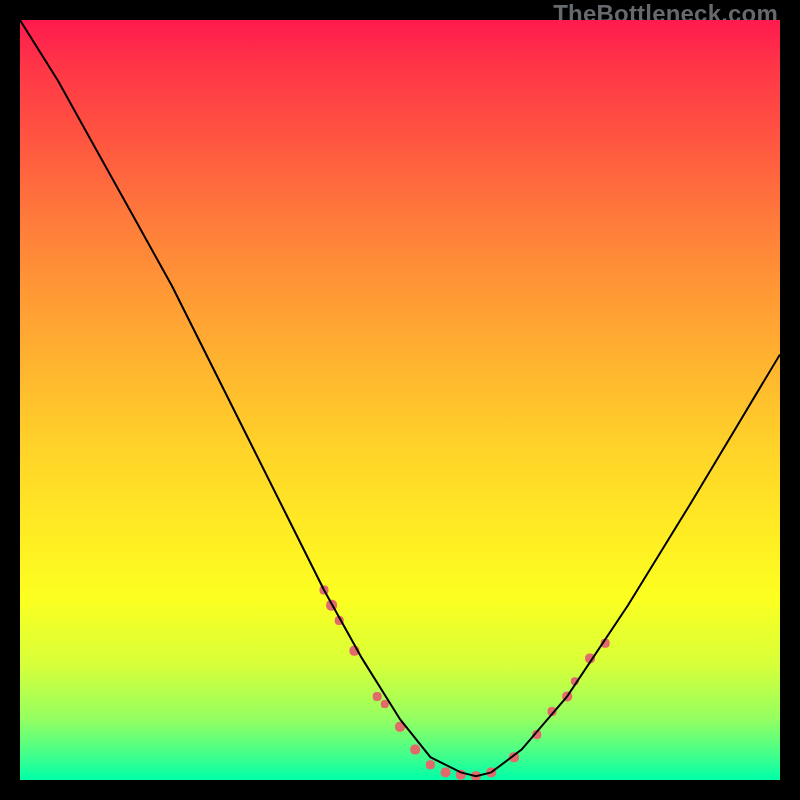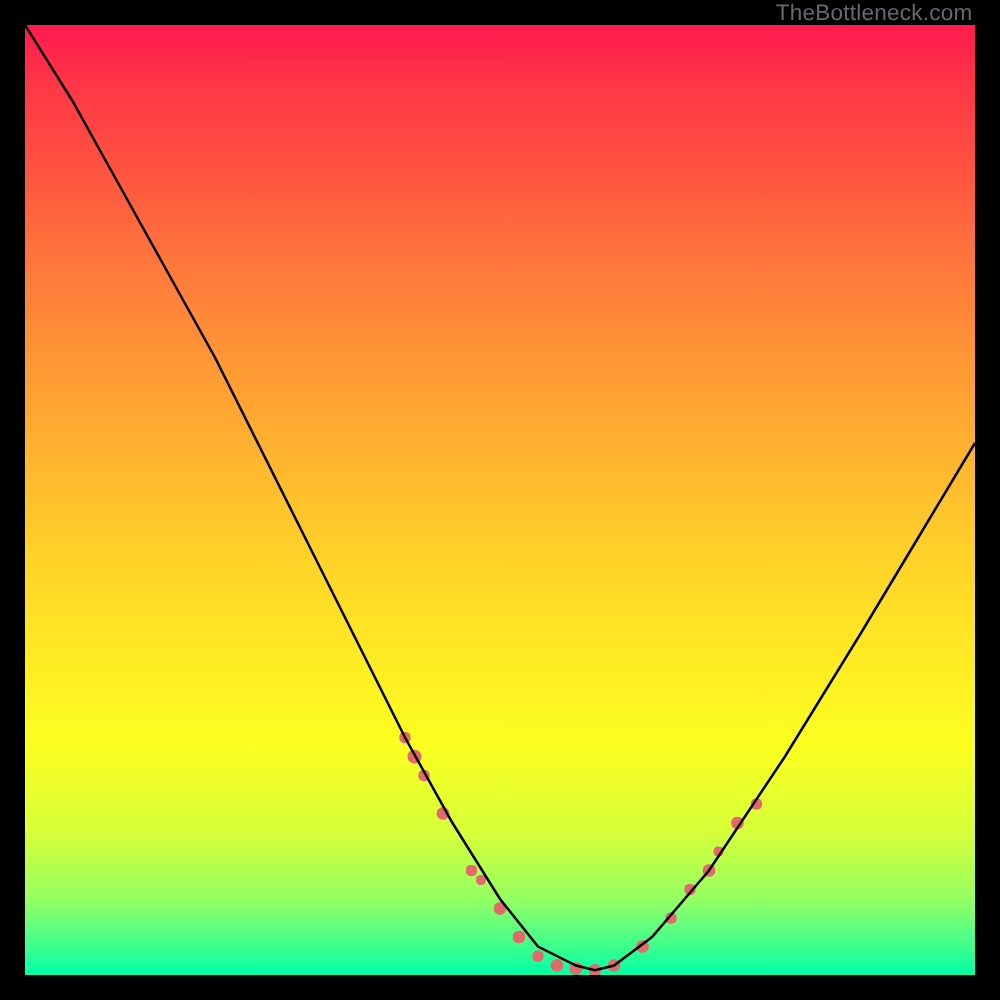--- a/index.html
+++ b/index.html
@@ -39,22 +39,22 @@
       #3dff8e 97%,
       #00ffa9 100%
     );
   }
   .attribution {
     position: absolute;
     top: 0px;
     right: 22px;
     color: #666a6e;
     font-family: Arial, Helvetica, sans-serif;
-    font-size: 18px;
-    font-weight: 400;
+    font-size: 24px;
+    font-weight: 700;
     letter-spacing: 0.2px;
   }
   svg.curve {
     position: absolute;
     left: 0;
     top: 0;
     width: 760px;
     height: 760px;
   }
 </style>

